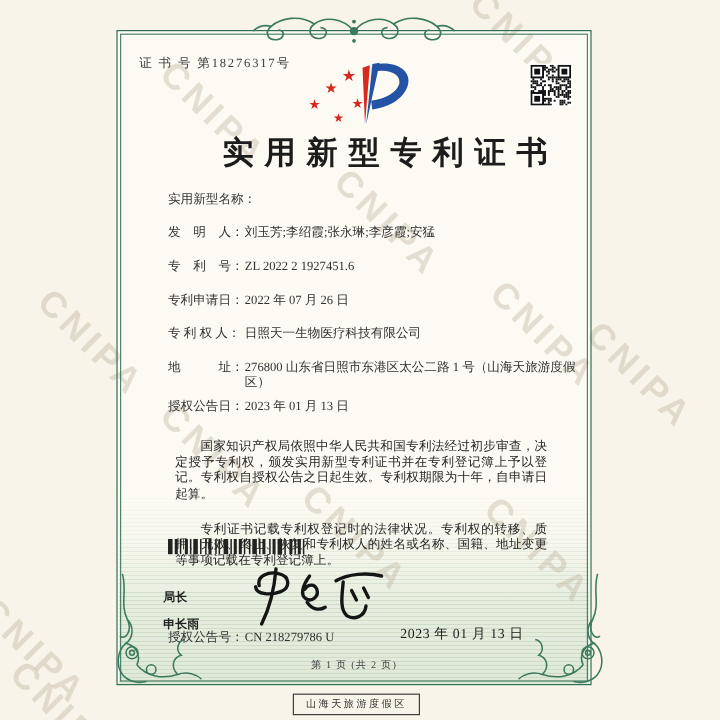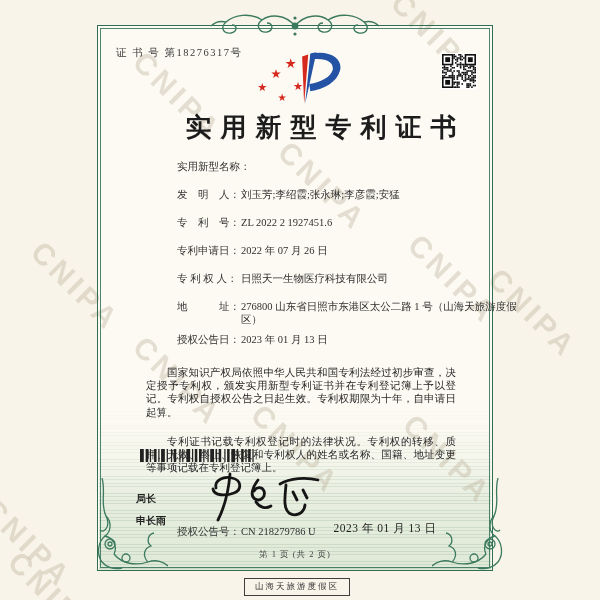--- a/index.html
+++ b/index.html
@@ -34,21 +34,21 @@
 
   .content{position:absolute;inset:0;z-index:5;}
 
   .cert-no{position:absolute;left:116px;top:46px;font-size:10.5px;letter-spacing:1.5px;color:#3a3a3a;}
   .logo{position:absolute;left:251px;top:50px;}
   .qr{position:absolute;left:441px;top:53px;background:#fff;padding:1px;line-height:0;}
 
   .title{position:absolute;left:97px;top:110px;width:448px;margin:0;text-align:center;
          font-size:26px;font-weight:700;letter-spacing:9px;text-indent:9px;color:#1c1c1c;}
 
-  .fields{position:absolute;left:140px;top:160px;width:340px;font-size:10.5px;color:#2f2f2f;line-height:13px;margin-left:37px;}
+  .fields{position:absolute;left:140px;top:160px;width:340px;font-size:10.5px;color:#2f2f2f;line-height:13px;}
   .field-row{display:flex;margin-bottom:15px;}
   .field-row.addr{margin-bottom:7px;}
   .f-label{flex:0 0 64px;white-space:nowrap;color:#333;}
   .f-value{flex:1;}
   .grant-row{display:flex;flex-direction:column;}
   .grant-group1{flex:0 0 192px;display:flex;}
   .grant-group2{display:flex;}
 
   .paras{position:absolute;left:130px;top:350px;width:342px;font-size:10.5px;line-height:13.2px;
          color:#262626;text-align:justify;}

